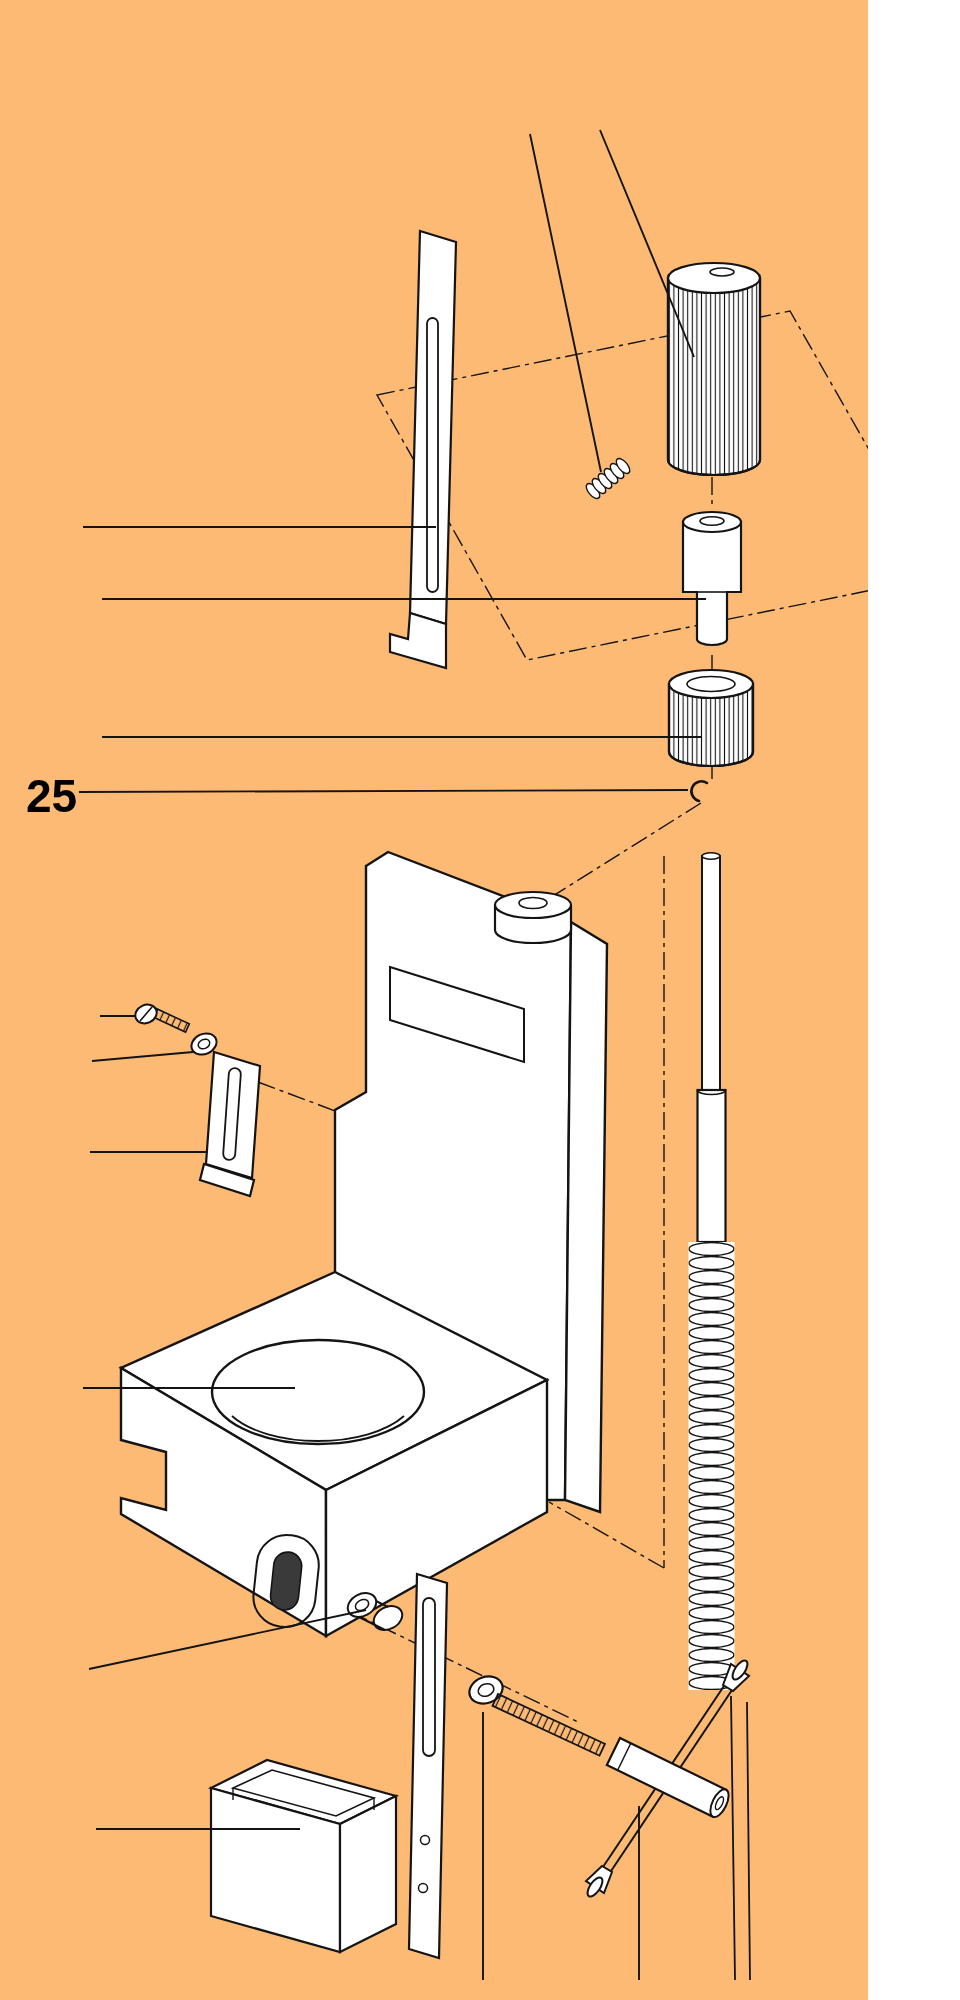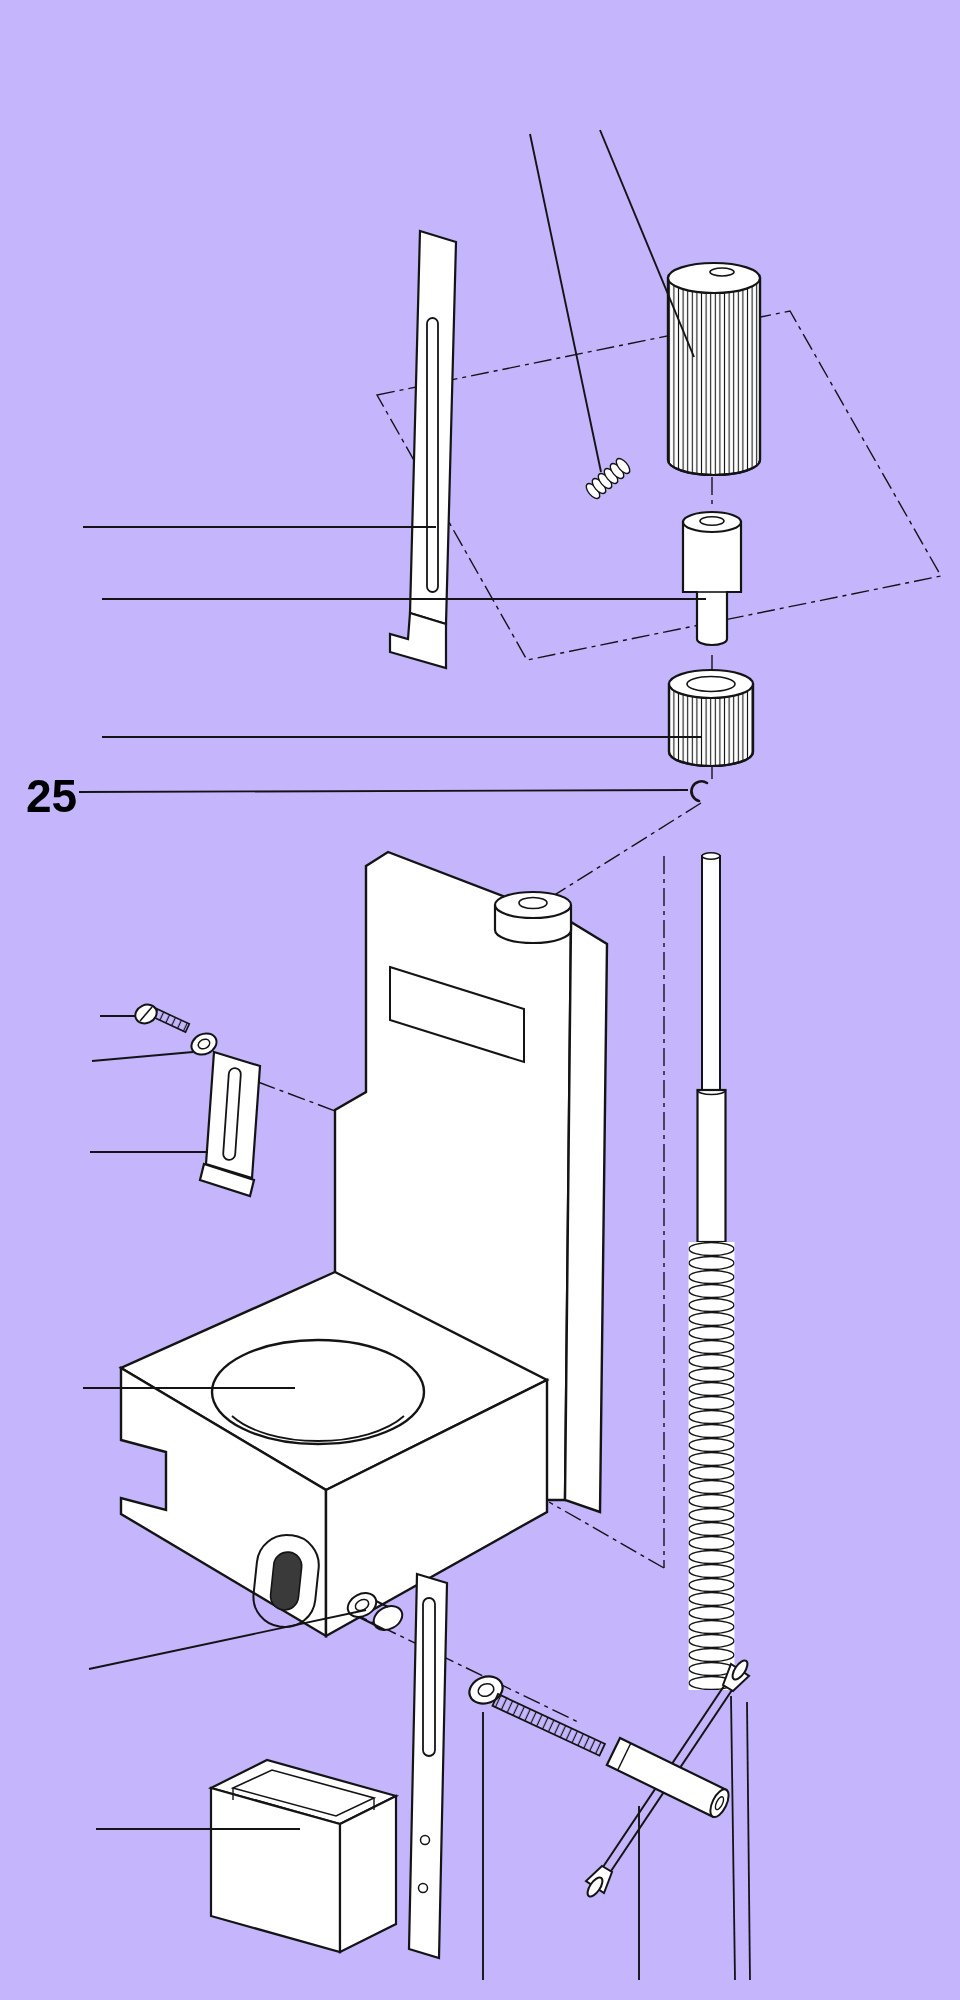--- a/index.html
+++ b/index.html
@@ -1,16 +1,16 @@
 <!DOCTYPE html>
 <html><head>
 <meta charset="utf-8">
 <style>
   html,body{margin:0;padding:0;background:#fff;}
-  .page{position:relative;width:960px;height:2000px;background:#c4b5fd;overflow:hidden;
+  .page{position:relative;width:868px;height:2000px;background:#fdba74;overflow:hidden;
         font-family:"Liberation Sans", sans-serif;}
   svg{display:block;}
   text.callout{font-family:"Liberation Sans", sans-serif;font-weight:bold;fill:#000;}
 </style>
 </head>
 <body>
 
 <div class="page">
 <svg width="960" height="2000" viewBox="0 0 960 2000">
   <defs>

